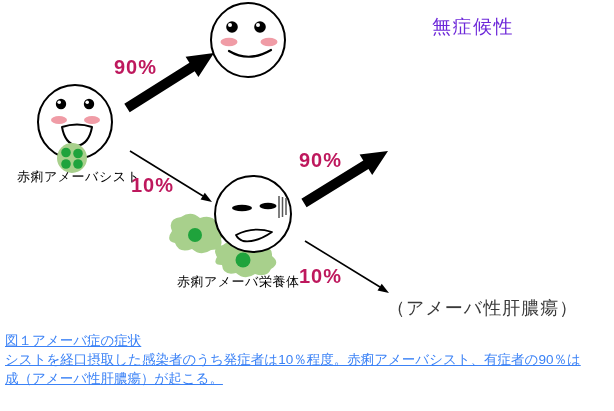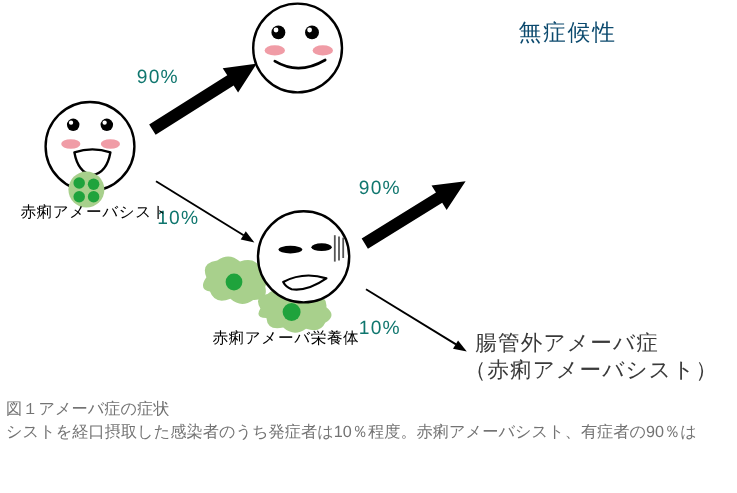--- a/index.html
+++ b/index.html
@@ -6,26 +6,26 @@
   html, body {
     width: 614px; height: 411px;
     background: #ffffff;
     overflow: hidden;
     font-family: "Liberation Sans", "DejaVu Sans", sans-serif;
   }
   .stage { position: relative; width: 614px; height: 411px; }
   .diagram { position: absolute; left: 0; top: 0; width: 614px; height: 330px; }
   .diagram svg { position: absolute; left: 0; top: 0; }
   .lbl { position: absolute; white-space: nowrap; color: #222; }
-  .pct { font-size: 16px; font-weight: 400; color: #0f766e; letter-spacing: 1px; }
-  .outcome { font-size: 19px; color: #0c4a6e; letter-spacing: 1.5px; }
+  .pct { font-size: 20px; font-weight: 700; color: #be185d; letter-spacing: 1px; }
+  .outcome { font-size: 19px; color: #6d28d9; letter-spacing: 1.5px; }
   .outcome-sm { font-size: 18px; color: #3a3a3a; letter-spacing: 1px; }
   .stage-lbl { font-size: 13px; color: #000000; letter-spacing: 0.5px; }
   .caption { position: absolute; left: 5px; top: 331px; width: 609px; }
-  .caption div { font-size: 13.5px; line-height: 19.2px; color: #737373; white-space: nowrap; }
+  .caption div { font-size: 13.5px; line-height: 19.2px; color: #3b82f6; white-space: nowrap; text-decoration: underline; }
 </style>
 </head>
 <body>
 
 <div class="stage">
 
   <div class="diagram">
     <svg width="614" height="330" viewBox="0 0 614 330">
 
       <g>
@@ -94,25 +94,25 @@
         <path d="M 236 235 Q 253 226 272 232 Q 256 243 243 241 Q 238 239 236 235 Z" fill="#ffffff" stroke="#000" stroke-width="1.8" stroke-linejoin="round"></path>
       </g>
     </svg>
 
     <div class="lbl pct" style="left:114px; top:56px;">90%</div>
     <div class="lbl pct" style="left:131px; top:174px;">10%</div>
     <div class="lbl pct" style="left:299px; top:149px;">90%</div>
     <div class="lbl pct" style="left:299px; top:265px;">10%</div>
 
     <div class="lbl outcome" style="left:432px; top:14px;">無症候性</div>
-    <div class="lbl outcome-sm" style="left:396px; top:274px;">腸管外アメーバ症</div>
-    <div class="lbl outcome-sm" style="left:387px; top:296px;">（赤痢アメーバシスト）</div>
+    <div class="lbl outcome-sm" style="left:387px; top:296px;">（アメーバ性肝膿瘍）</div>
 
     <div class="lbl stage-lbl" style="left:17px;  top:168px;">赤痢アメーバシスト</div>
     <div class="lbl stage-lbl" style="left:177px; top:273px;">赤痢アメーバ栄養体</div>
   </div>
 
   <div class="caption">
     <div>図１アメーバ症の症状</div>
     <div>シストを経口摂取した感染者のうち発症者は10％程度。赤痢アメーバシスト、有症者の90％は</div>
+    <div>成（アメーバ性肝膿瘍）が起こる。</div>
   </div>
 
 </div>
 
 </body></html>

